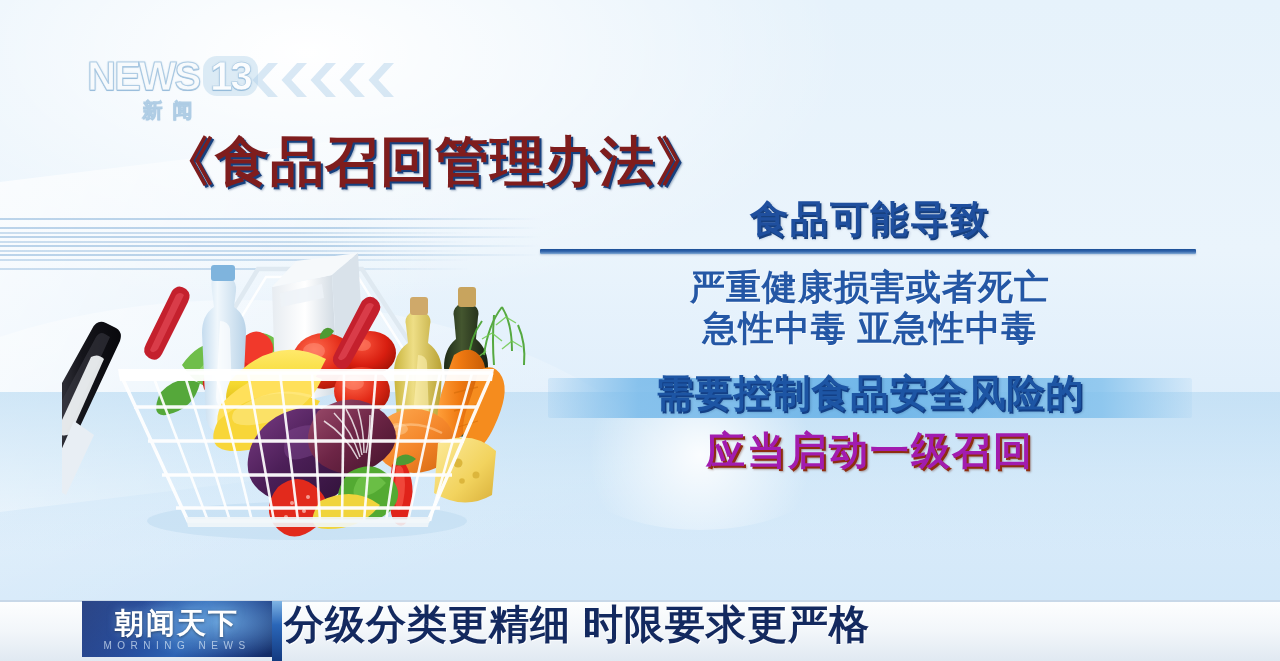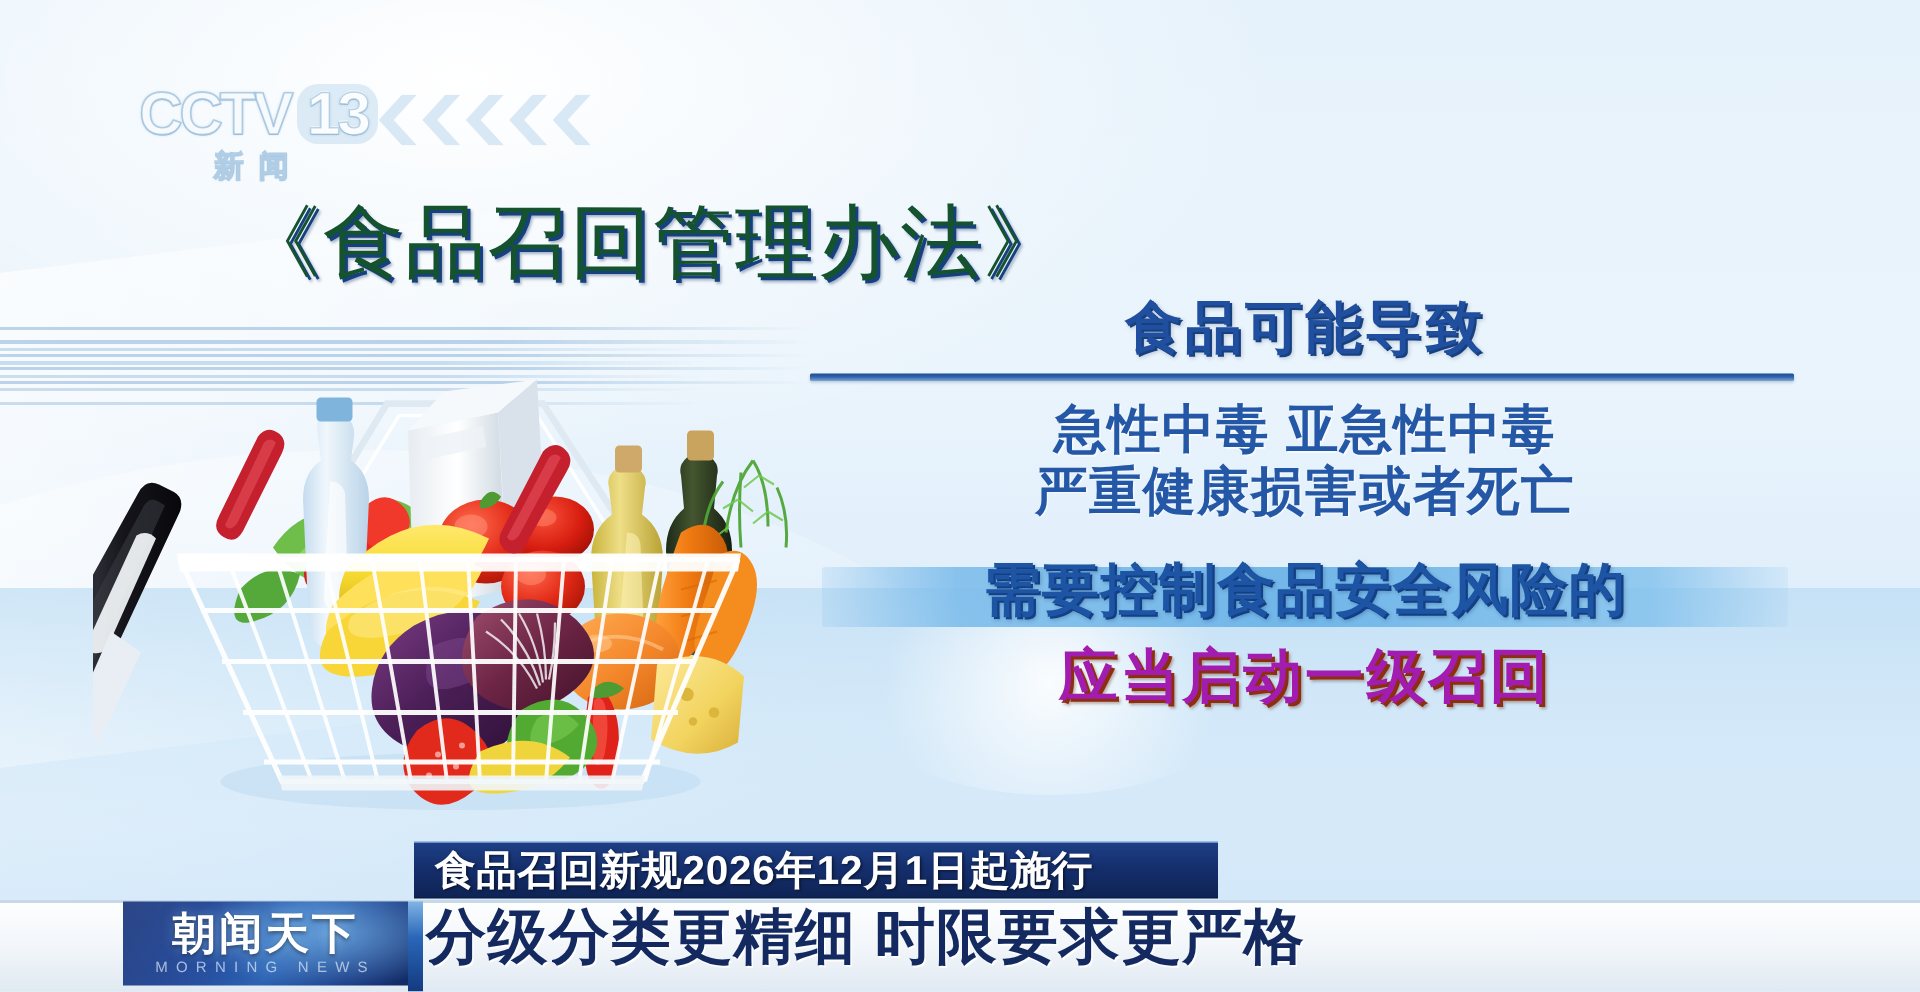--- a/index.html
+++ b/index.html
@@ -82,22 +82,22 @@
   .chev{
     width:26px;height:34px;
     background:rgba(168,203,231,.42);
     -webkit-clip-path:polygon(62% 0,100% 0,40% 50%,100% 100%,62% 100%,2% 50%);
             clip-path:polygon(62% 0,100% 0,40% 50%,100% 100%,62% 100%,2% 50%);
   }
 
   
   .main-title{
     position:absolute;left:160px;top:126px;
-    font-size:54px;font-weight:normal;letter-spacing:1px;
-    color:#14532d;
+    font-size:54px;font-weight:bold;letter-spacing:1px;
+    color:#7f1d1d;
     text-shadow:2px 2px 0 #16407f, 3px 3px 2px rgba(10,40,90,.35);
     white-space:nowrap;
   }
 
   
   .panel{position:absolute;left:540px;top:196px;width:660px;}
   .panel-h1{
     text-align:center;font-size:38px;font-weight:bold;
     color:#1f4f9e;letter-spacing:2px;
     text-shadow:1.5px 1.5px 0 #17407f,2px 2px 3px rgba(10,40,90,.25);
@@ -207,21 +207,21 @@
   <div class="bg-base"></div>
   <div class="bg-arc"></div>
   <div class="bg-sweep"></div>
   <div class="bg-lowband"></div>
   <div class="lineset"></div>
   <div class="lineset b"></div>
   <div class="blur-blob" style="left:560px;top:380px;width:280px;height:150px;"></div>
 
   <div class="cctv-logo">
     <div class="cctv-row">
-      <span>CCTV</span>
+      <span>NEWS</span>
         <span class="cctv-13">13</span>
     </div>
     <div class="cctv-sub">新闻</div>
   </div>
   <div class="chevrons">
     <div class="chev"></div>
     <div class="chev"></div>
     <div class="chev"></div>
     <div class="chev"></div>
     <div class="chev"></div>
@@ -429,33 +429,30 @@
 
       <path d="M300 76 q8 -8 15 -1 q6 6 1 14 l-28 50 q-5 8 -13 3 q-7 -6 -2 -14z" fill="#c4202d"></path>
       <path d="M304 80 q4 -4 8 0 l-28 52 q-5 6 -8 1z" fill="#e8505c" opacity=".6"></path>
     </svg>
   </div>
 
   <div class="panel">
     <div class="panel-h1">食品可能导致</div>
     <div class="panel-rule"></div>
     <div class="panel-lines">
+      <div>严重健康损害或者死亡</div>
       <div>急性中毒  亚急性中毒</div>
-      <div>严重健康损害或者死亡</div>
     </div>
     <div class="hl-bar">
       <div class="hl-bg"></div>
       <div class="hl-tx">需要控制食品安全风险的</div>
     </div>
     <div class="accent-line">应当启动一级召回</div>
   </div>
 
-  <div class="sub-bar">
-    <div class="sub-bar-tx">食品召回新规2026年12月1日起施行</div>
-  </div>
 
   <div class="bottom-strip"></div>
   <div class="prog-logo">
     <div class="prog-cn">朝闻天下</div>
     <div class="prog-en">MORNING NEWS</div>
   </div>
   <div class="head-accent"></div>
   <div class="headline">
     <div class="headline-tx">分级分类更精细 时限要求更严格</div>
   </div>

